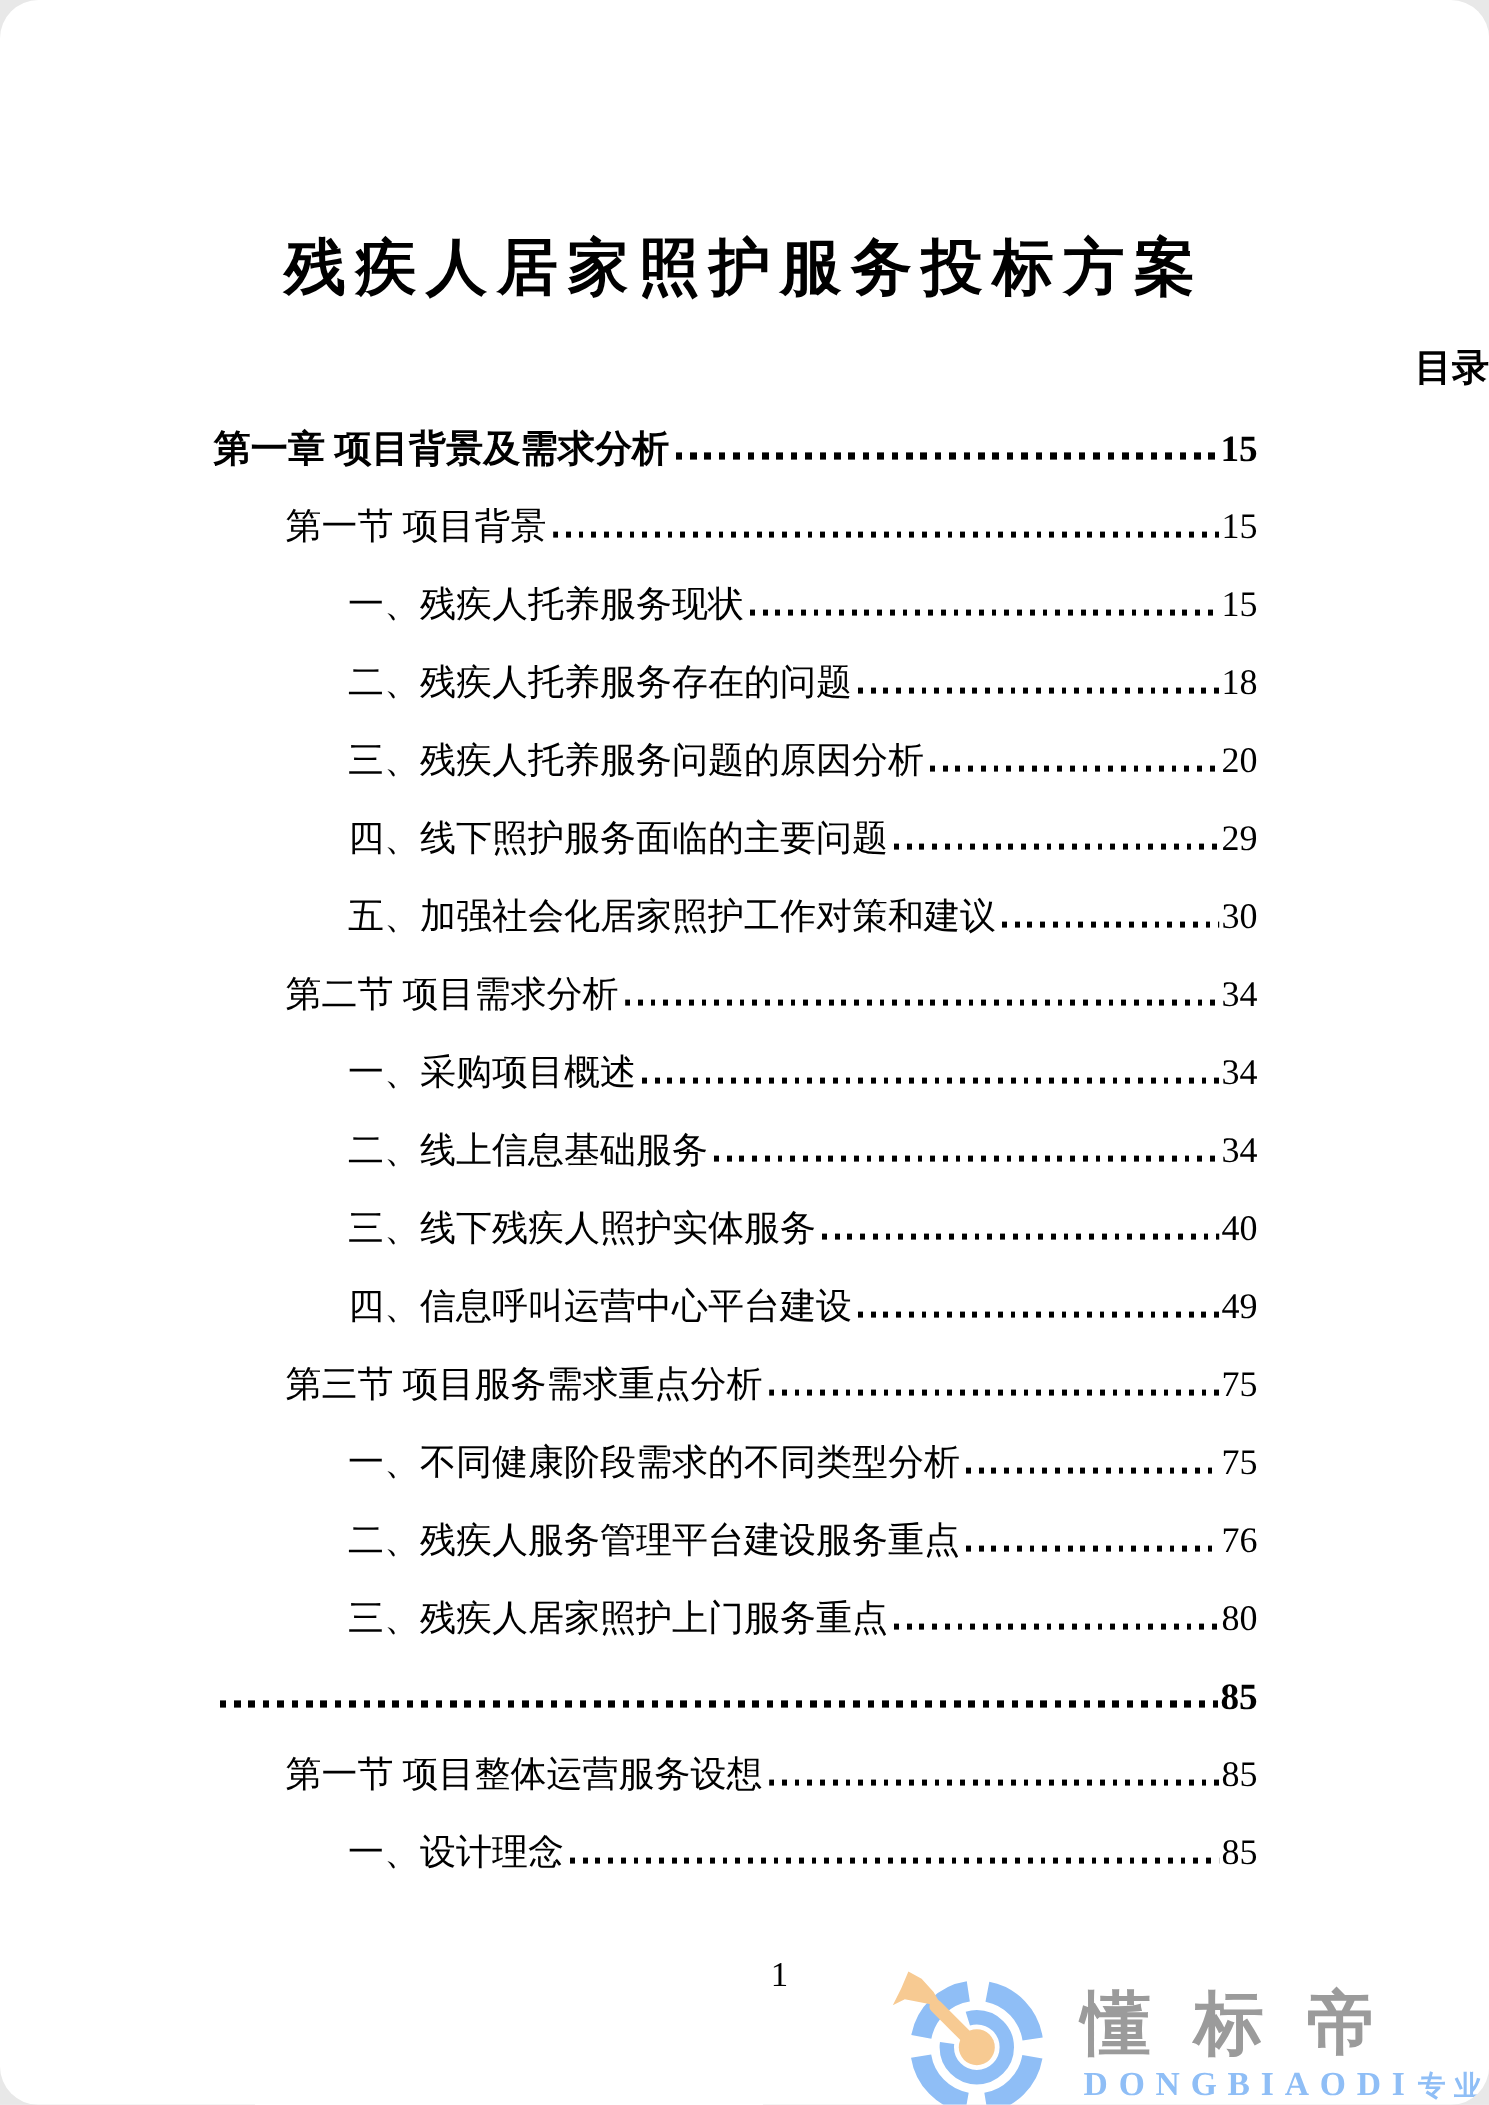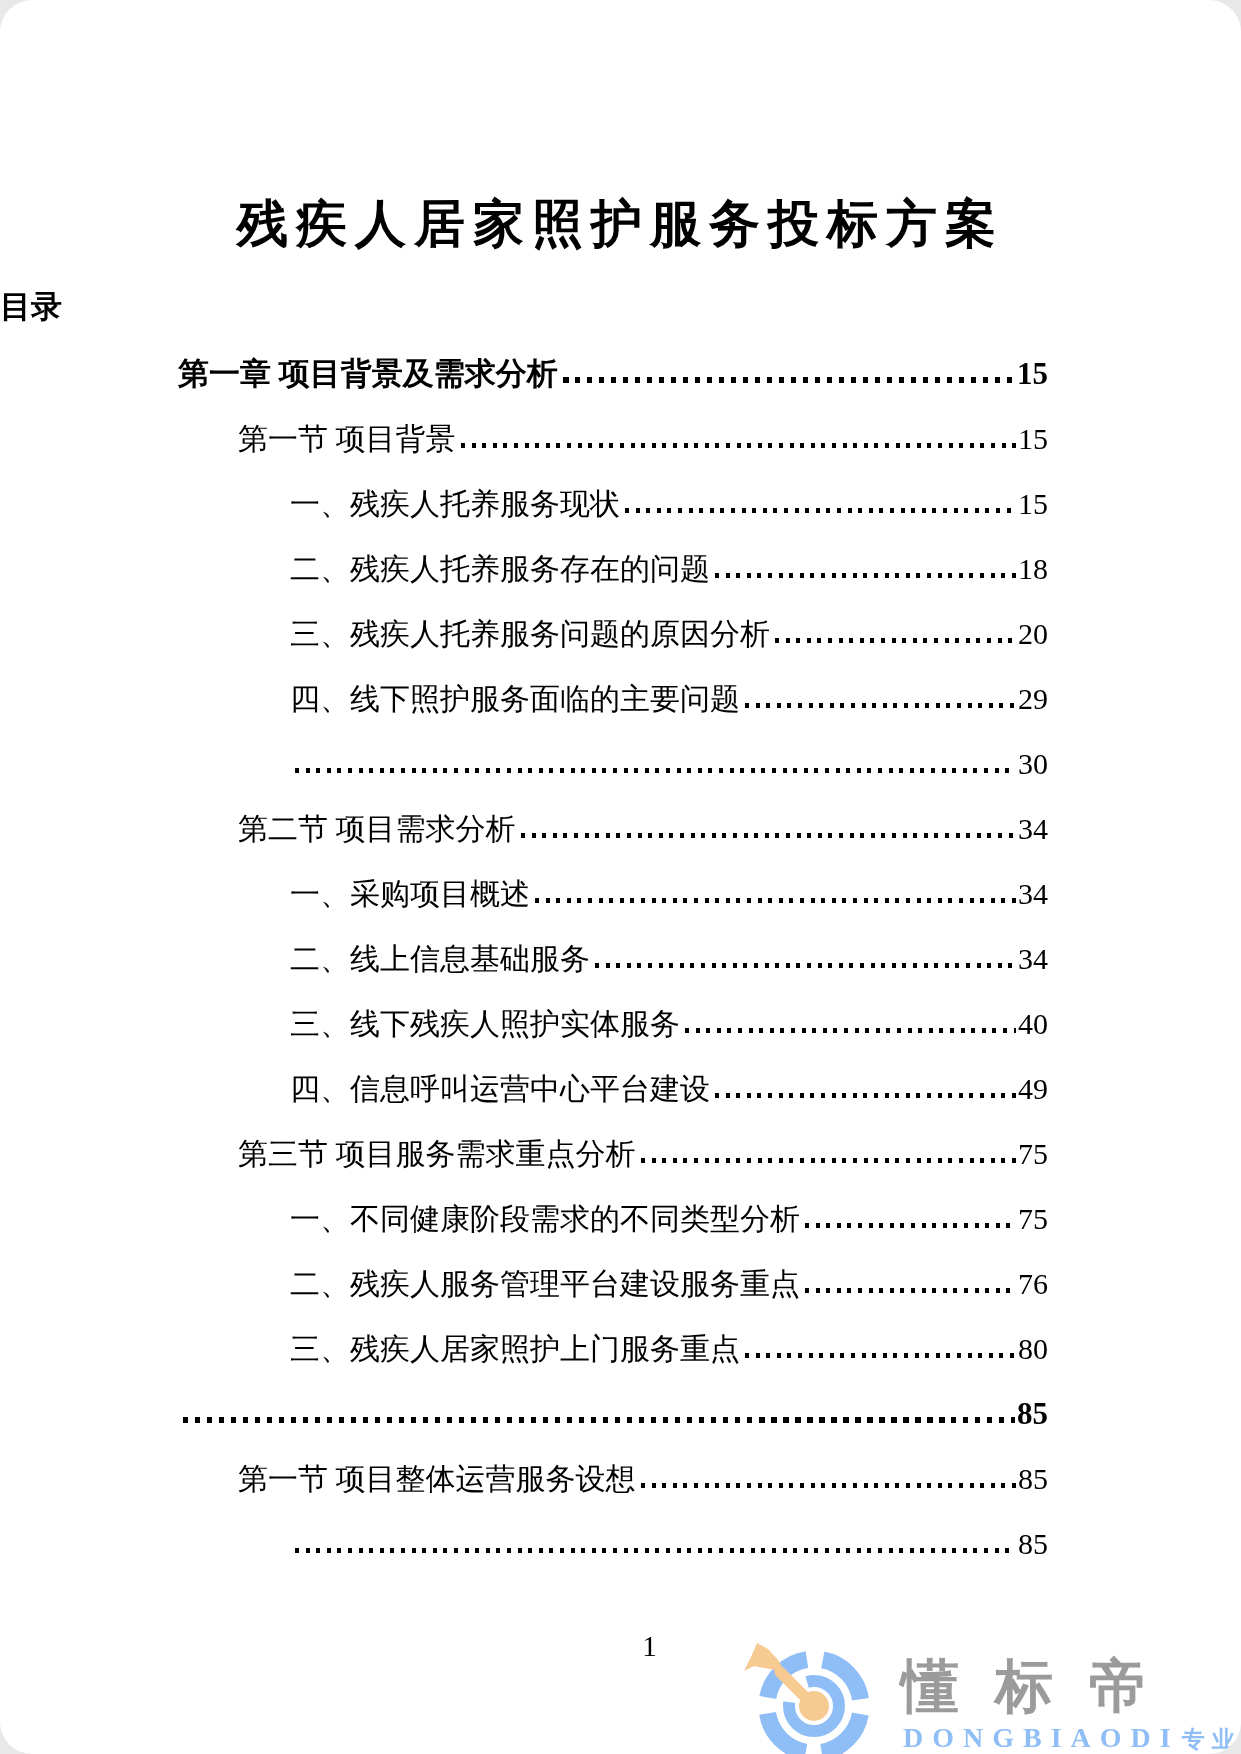--- a/index.html
+++ b/index.html
@@ -16,21 +16,21 @@
   .doc-title{
     position:absolute;top:192px;left:0;right:0;
     text-align:center;
     font-size:51px;line-height:64px;
     font-weight:900;
     letter-spacing:8px;
     white-space:nowrap;
   }
   .toc-heading{
     position:absolute;top:288px;left:0;right:0;
-    text-align:left;
+    text-align:right;
     font-size:31px;line-height:38px;
     font-weight:900;
   }
   .toc{
     position:absolute;top:341px;left:178px;width:870px;
   }
   .toc-row{
     display:flex;
     line-height:65px;
     font-size:30px;
@@ -112,20 +112,21 @@
         <span class="t">三、残疾人托养服务问题的原因分析</span>
         <span class="dots"></span>
         <span class="pg">20</span>
       </div>
       <div class="toc-row item">
         <span class="t">四、线下照护服务面临的主要问题</span>
         <span class="dots"></span>
         <span class="pg">29</span>
       </div>
       <div class="toc-row item">
+        <span class="t">五、加强社会化居家照护工作对策和建议</span>
         <span class="dots"></span>
         <span class="pg">30</span>
       </div>
       <div class="toc-row section">
         <span class="t">第二节 项目需求分析</span>
         <span class="dots"></span>
         <span class="pg">34</span>
       </div>
       <div class="toc-row item">
         <span class="t">一、采购项目概述</span>
@@ -170,20 +171,21 @@
       <div class="toc-row chapter">
         <span class="dots"></span>
         <span class="pg">85</span>
       </div>
       <div class="toc-row section">
         <span class="t">第一节 项目整体运营服务设想</span>
         <span class="dots"></span>
         <span class="pg">85</span>
       </div>
       <div class="toc-row item">
+        <span class="t">一、设计理念</span>
         <span class="dots"></span>
         <span class="pg">85</span>
       </div>
     </div>
 
   <div class="footer-pagenum">1</div>
 
   <svg class="brand-icon" viewBox="0 0 132 126" width="132" height="126" aria-hidden="true">
     <g fill="none" stroke="#8fbef6">
       <circle cx="72" cy="66" r="47" stroke-width="17" stroke-dasharray="58 16" stroke-dashoffset="-8"></circle>

